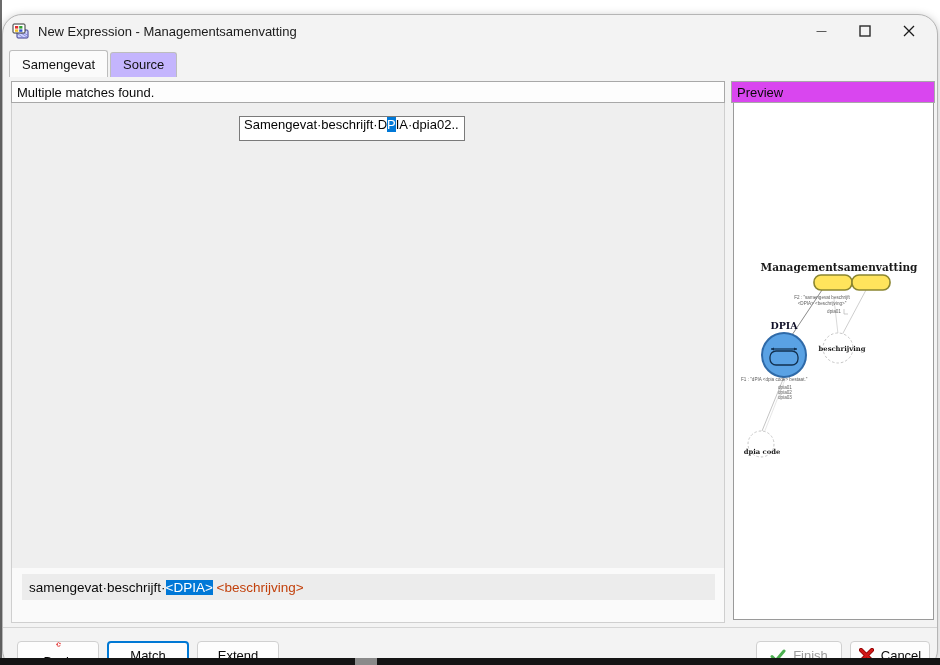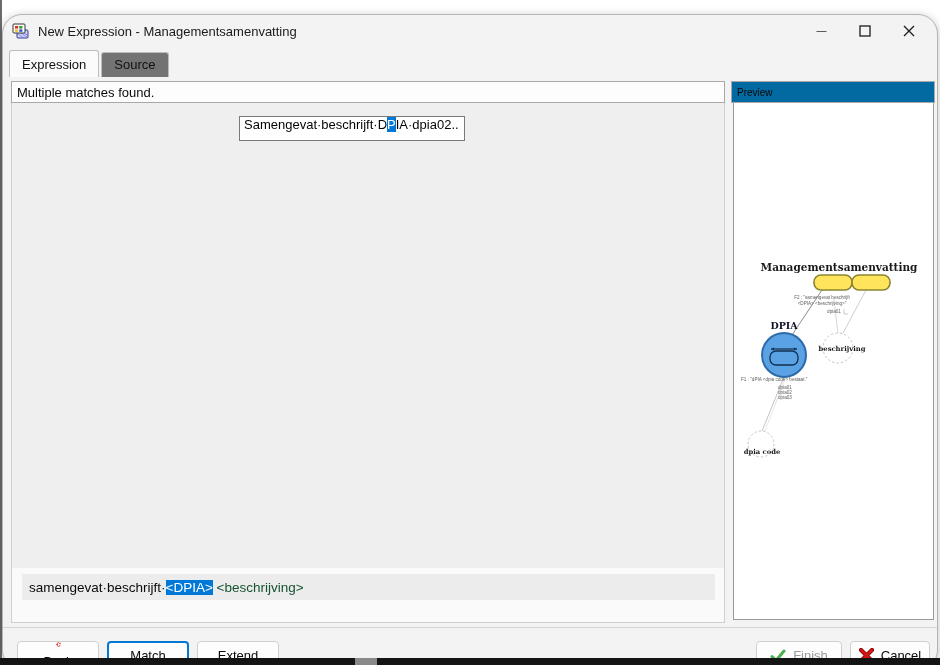--- a/index.html
+++ b/index.html
@@ -18,42 +18,42 @@
   .titlebar { position:absolute; left:0; top:0; width:100%; height:32px; display:flex; align-items:center; }
   .app-icon { width:20px; height:18px; margin-left:8px; }
   .title-text { margin-left:7px; font-size:13px; color:#1a1a1a; }
   .winbtns { position:absolute; right:6px; top:0; height:32px; display:flex; }
   .winbtn { width:44px; height:32px; display:flex; align-items:center; justify-content:center; }
   .winbtn svg { display:block; }
 
   
   .tabs { position:absolute; left:6px; top:36px; height:26px; display:flex; align-items:flex-end; }
   .tab { font-size:13px; color:#111; padding:4px 12px 5px 12px; border:1px solid #bdbdbd;
-    border-bottom:none; background:#737373; margin-right:2px; border-radius:3px 3px 0 0; }
+    border-bottom:none; background:#c4b5fd; margin-right:2px; border-radius:3px 3px 0 0; }
   .tab.active { background:#fbfbfb; padding-top:6px; position:relative; z-index:2; }
 
   
   .msgbar { position:absolute; left:8px; top:66px; width:714px; height:22px; background:#fdfdfd;
     border:1px solid #a8a8a8; font-size:13px; color:#0a0a0a; display:flex; align-items:center; padding-left:5px; }
   .canvas { position:absolute; left:8px; top:88px; width:714px; height:465px; background:#efefef;
     border-left:1px solid #cfcfcf; border-right:1px solid #cfcfcf; }
   .canvas-input { position:absolute; left:227px; top:13px; width:226px; height:25px; background:#ffffff;
     border:1px solid #7a7a7a; font-size:13px; color:#050505; display:flex; align-items:flex-start;
     padding-left:4px; white-space:pre; }
   .sel-char { background:#0078d7; color:#ffffff; }
   .lower-strip { position:absolute; left:8px; top:553px; width:714px; height:55px; background:#fafafa;
     border-left:1px solid #cfcfcf; border-right:1px solid #cfcfcf; border-bottom:1px solid #cfcfcf; }
   .expr-row { position:absolute; left:10px; top:6px; width:693px; height:26px; background:#ececec;
     font-size:13.5px; color:#0a0a0a; display:flex; align-items:center; padding-left:7px; white-space:pre; }
   .expr-dpia { background:#0078d7; color:#ffffff; }
-  .expr-red { color:#14532d; }
-
-  
-  .preview-header { position:absolute; left:728px; top:66px; width:204px; height:22px; background:#0369a1;
-    border:1px solid #a8a8a8; font-size:10px; color:#0a0a0a; display:flex; align-items:center; padding-left:5px; }
+  .expr-red { color:#c2410c; }
+
+  
+  .preview-header { position:absolute; left:728px; top:66px; width:204px; height:22px; background:#d946ef;
+    border:1px solid #a8a8a8; font-size:13px; color:#0a0a0a; display:flex; align-items:center; padding-left:5px; }
   .preview-body { position:absolute; left:730px; top:88px; width:201px; height:517px; background:#ffffff;
     border:1px solid #9a9a9a; border-top:none; overflow:hidden; }
   .preview-body svg { display:block; }
 
   
   .btnbar-divider { position:absolute; left:0; top:612px; width:100%; height:1px; background:#d4d4d4; }
   .btn { position:absolute; top:626px; height:29px; background:#fdfdfd; border:1px solid #d0d0d0;
     border-radius:4px; font-size:13px; color:#0a0a0a; display:flex; align-items:center; justify-content:center;
     gap:7px; }
   .btn u { text-decoration:underline; text-underline-offset:2px; }
@@ -97,21 +97,21 @@
         <div class="winbtn">
           <svg width="12" height="12" viewBox="0 0 12 12">
             <path d="M1 1 L11 11 M11 1 L1 11" stroke="#1a1a1a" stroke-width="1.3"></path>
           </svg>
         </div>
       </div>
     </div>
 
     <div class="tabs">
       <div class="tab active">
-        <span>Expression</span>
+        <span>Samengevat</span>
       </div>
       <div class="tab">
         <span>Source</span>
       </div>
     </div>
 
     <div class="msgbar">
       <span>Multiple matches found.</span>
     </div>
 

